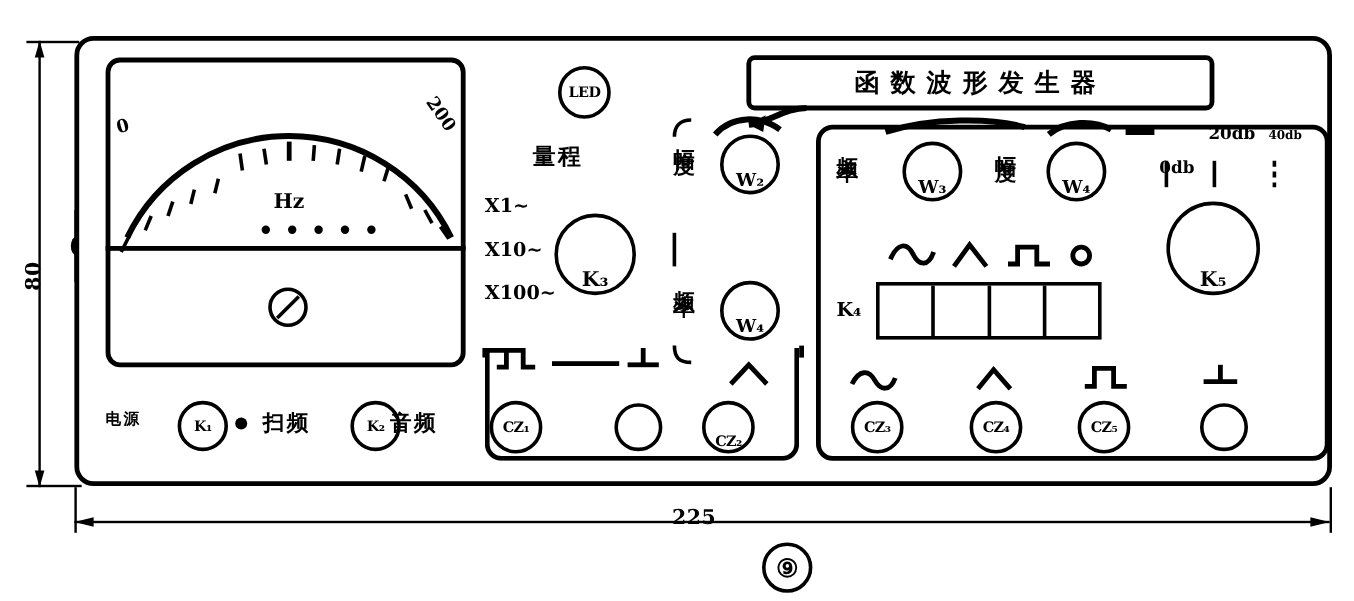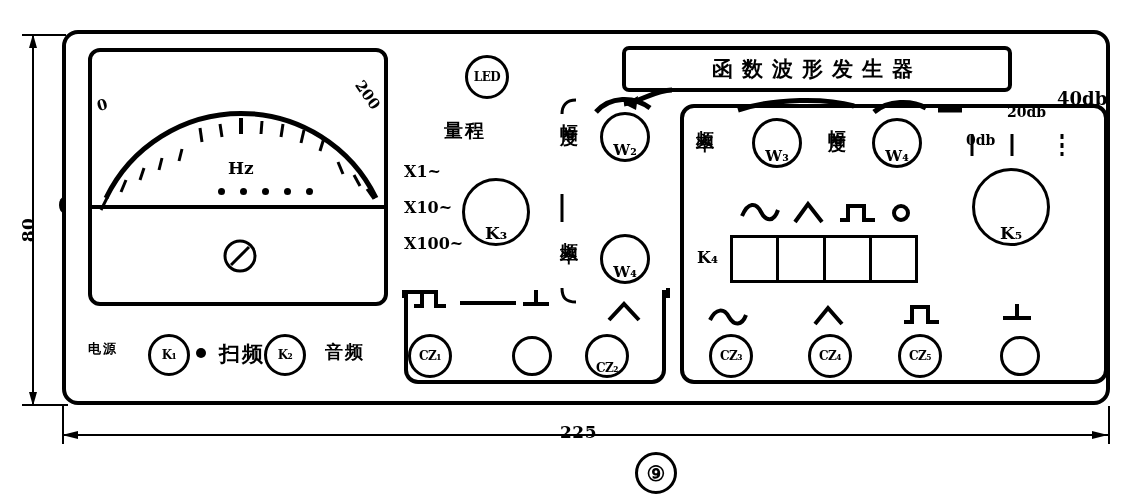--- a/index.html
+++ b/index.html
@@ -215,22 +215,22 @@
 <div class="jack" style="left:512px;top:336px;width:34px;height:34px;"></div>
 <div class="ledc" style="left:585px;top:334px;width:38px;height:38px;align-items:flex-end;">
   <span>CZ₂</span>
 </div>
 
 <div class="cn" style="left:88px;top:340px;font-size:13px;">电源</div>
 <div class="ledc" style="left:148px;top:334px;width:36px;height:36px;">
   <span>K₁</span>
 </div>
 <div class="abs" style="left:196px;top:348px;width:10px;height:10px;border-radius:50%;background:#000;"></div>
-<div class="cn" style="left:219px;top:340px;font-size:21px;">扫频</div>
-<div class="ledc" style="left:264px;top:334px;width:36px;height:36px;">
+<div class="cn" style="left:219px;top:340px;font-size:18px;">扫频</div>
+<div class="ledc" style="left:292px;top:334px;width:36px;height:36px;">
   <span>K₂</span>
 </div>
 <div class="cn" style="left:325px;top:340px;font-size:18px;">音频</div>
 
 <div id="rightsub"></div>
 
 <div class="cn vert" style="left:692px;top:116px;font-size:18px;">频率</div>
 <div class="knob" style="left:752px;top:118px;width:44px;height:44px;">
   <span>W₃</span>
 </div>
@@ -244,21 +244,21 @@
 </svg>
 <svg class="abs" style="left:872px;top:96px;" width="80" height="22">
   <path d="M 2 16 C 16 4 40 4 54 12" stroke="#000" stroke-width="5" fill="none"></path>
 </svg>
 
 <svg class="abs" style="left:938px;top:104px;" width="26" height="12">
   <line x1="0" y1="6" x2="24" y2="6" stroke="#000" stroke-width="5"></line>
 </svg>
 <div class="lat" style="left:966px;top:104px;font-size:14px;margin-top:28px;">0db</div>
 <div class="lat" style="left:1007px;top:104px;font-size:14px;">20db</div>
-<div class="lat" style="left:1057px;top:88px;font-size:18px;">40db</div>
+<div class="lat" style="left:1057px;top:108px;font-size:10px;">40db</div>
 
 <svg class="abs" style="left:964px;top:134px;" width="120" height="28">
   <line x1="8" y1="0" x2="8" y2="22" stroke="#000" stroke-width="3"></line>
   <line x1="48" y1="0" x2="48" y2="22" stroke="#000" stroke-width="3"></line>
   <line x1="98" y1="0" x2="98" y2="22" stroke="#000" stroke-width="3" stroke-dasharray="5 4"></line>
 </svg>
 
 <div class="knob big" style="left:972px;top:168px;width:72px;height:72px;">
   <span>K₅</span>
 </div>

